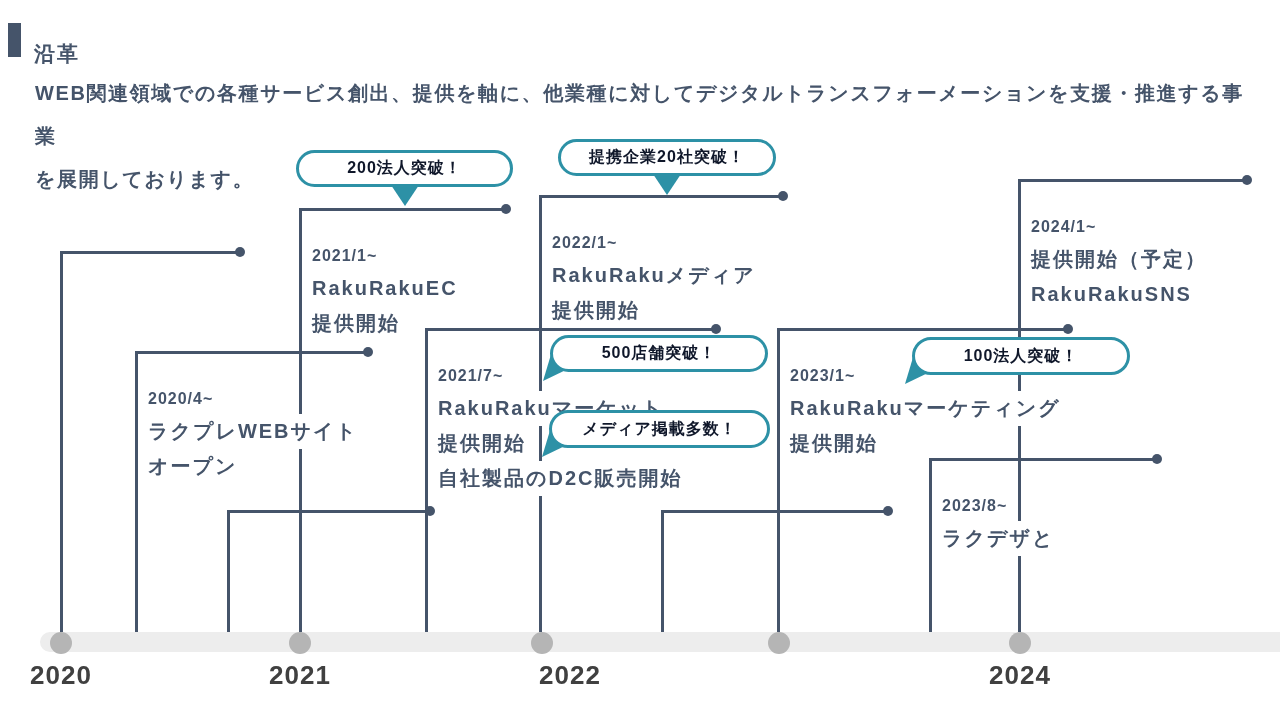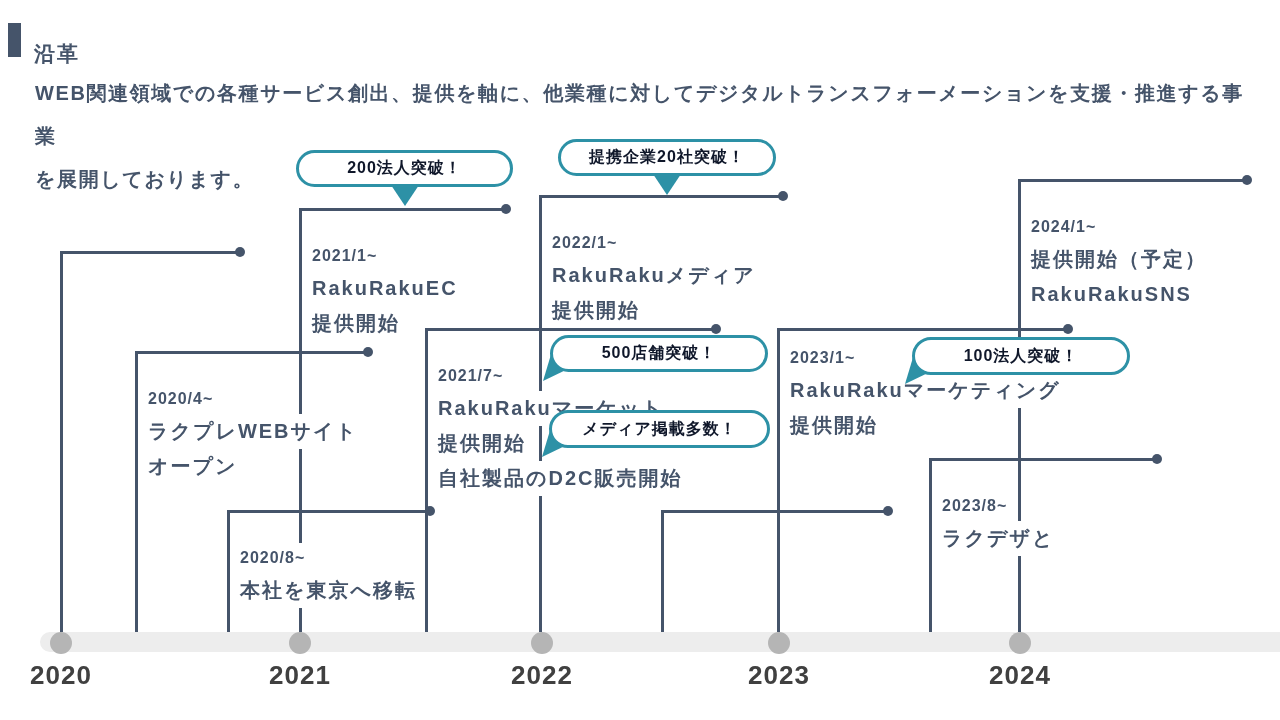--- a/index.html
+++ b/index.html
@@ -120,24 +120,20 @@
   <div class="hline" style="left:1018px;top:179px;width:230px"></div>
   <div class="dot" style="left:1242px;top:175px"></div>
 
 
   <div class="milestone" style="left:144px;top:368px">
     <span class="m-date">2020/4~</span>
     <span class="m-line">ラクプレWEBサイト</span>
     <span class="m-line">オープン</span>
   </div>
 
-  <div class="milestone" style="left:236px;top:527px">
-    <span class="m-date">2020/8~</span>
-    <span class="m-line">本社を東京へ移転</span>
-  </div>
 
   <div class="milestone" style="left:308px;top:225px">
     <span class="m-date">2021/1~</span>
     <span class="m-line">RakuRakuEC</span>
     <span class="m-line">提供開始</span>
   </div>
 
   <div class="milestone" style="left:434px;top:345px">
     <span class="m-date">2021/7~</span>
     <span class="m-line">RakuRakuマーケット</span>
@@ -145,21 +141,21 @@
     <span class="m-line">自社製品のD2C販売開始</span>
   </div>
 
   <div class="milestone" style="left:548px;top:212px">
     <span class="m-date">2022/1~</span>
     <span class="m-line">RakuRakuメディア</span>
     <span class="m-line">提供開始</span>
   </div>
 
 
-  <div class="milestone" style="left:786px;top:327px">
+  <div class="milestone" style="left:786px;top:345px">
     <span class="m-date">2023/1~</span>
     <span class="m-line">RakuRakuマーケティング</span>
     <span class="m-line">提供開始</span>
   </div>
 
   <div class="milestone" style="left:938px;top:475px">
     <span class="m-date">2023/8~</span>
     <span class="m-line">ラクデザと</span>
   </div>
 
@@ -170,22 +166,21 @@
   </div>
 
   <div class="tl-track"></div>
   <div class="tl-tick" style="left:50px"></div>
   <div class="tl-tick" style="left:289px"></div>
   <div class="tl-tick" style="left:531px"></div>
   <div class="tl-tick" style="left:768px"></div>
   <div class="tl-tick" style="left:1009px"></div>
   <div class="tl-year" style="left:1px">2020</div>
   <div class="tl-year" style="left:240px">2021</div>
-  <div class="tl-year" style="left:482px">2022</div>
-  <div class="tl-year" style="left:719px">2023</div>
+  <div class="tl-year" style="left:510px">2022</div>
   <div class="tl-year" style="left:960px">2024</div>
 
   <div class="badge" style="left:296px;top:150px;width:217px;height:37px">
     <span class="tail-down"></span>
     <span class="badge-pill">200法人突破！</span>
   </div>
 
   <div class="badge" style="left:558px;top:139px;width:218px;height:37px">
     <span class="tail-down"></span>
     <span class="badge-pill">提携企業20社突破！</span>

